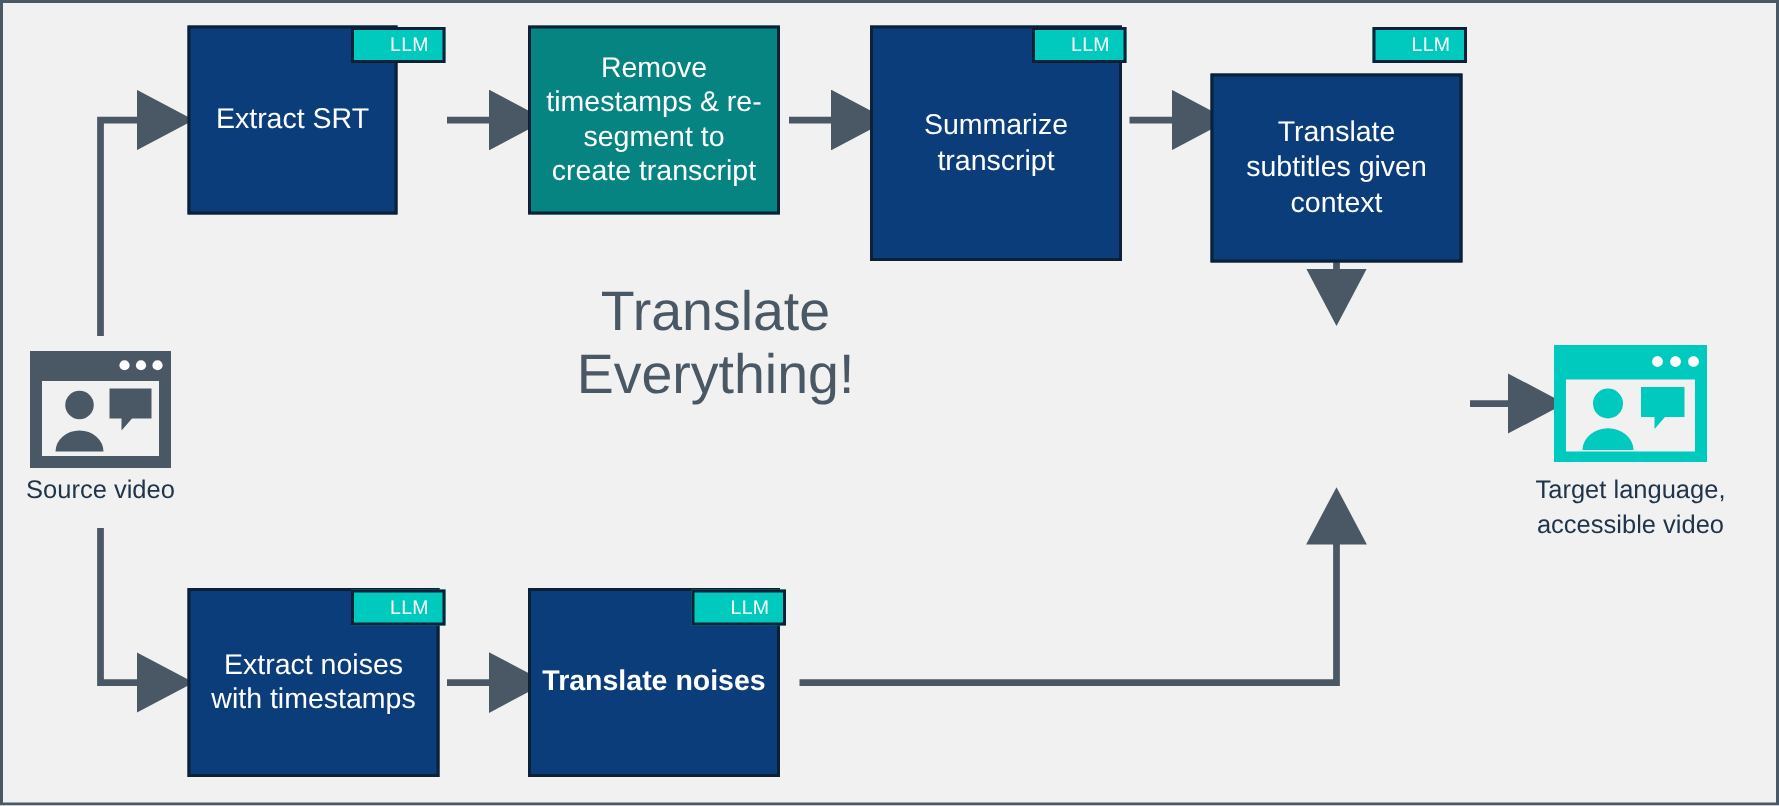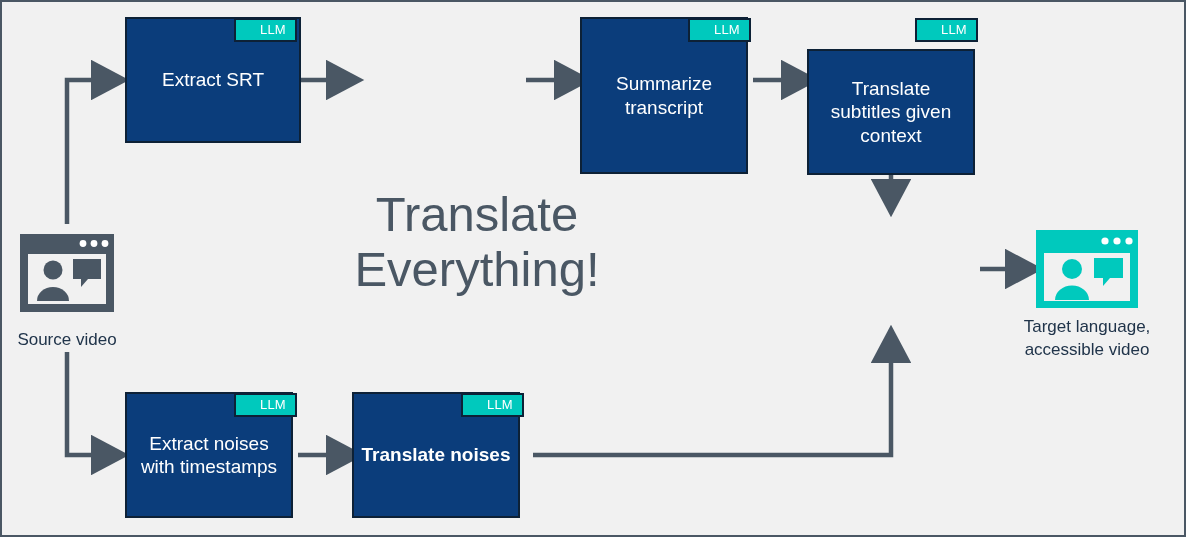--- a/index.html
+++ b/index.html
@@ -46,21 +46,21 @@
     line-height: 1;
     letter-spacing: .2px;
     padding: 3px 9px 4px 24px;
     text-align: center;
     z-index: 5;
   }
 
   .big-title {
     position: absolute;
     color: #4a5764;
-    font-size: 49px;
+    font-size: 37px;
     line-height: 1.13;
     text-align: center;
     font-weight: 400;
     white-space: pre-line;
   }
 
   .caption {
     position: absolute;
     color: #20344a;
     font-size: 17px;
@@ -133,45 +133,51 @@
       <rect x="1" y="1" width="94" height="78" fill="#4a5764"></rect>
       <circle cx="64" cy="10.5" r="3.4" fill="#ffffff"></circle>
       <circle cx="75" cy="10.5" r="3.4" fill="#ffffff"></circle>
       <circle cx="86" cy="10.5" r="3.4" fill="#ffffff"></circle>
       <rect x="9" y="21" width="78" height="50" fill="#f1f1f1"></rect>
       <circle cx="34" cy="37" r="9.5" fill="#4a5764"></circle>
       <path d="M18,68 a16,14 0 0 1 32,0 z" fill="#4a5764"></path>
       <path d="M54,26 h28 v20 h-13 l-7,8 v-8 h-8 z" fill="#4a5764"></path>
     </svg>
   </div>
-  <div class="caption" style="left:0px; top:314px; width:130px;margin-top:13px;">Source video</div>
+  <div class="caption" style="left:0px; top:314px; width:130px;">Source video</div>
 
   <div class="vid-icon" style="left:1033px; top:227px;">
     <svg width="104" height="80" viewBox="0 0 104 80" aria-hidden="true">
       <rect x="1" y="1" width="102" height="78" fill="#00c9bd"></rect>
       <circle cx="70" cy="12" r="3.6" fill="#ffffff"></circle>
       <circle cx="82" cy="12" r="3.6" fill="#ffffff"></circle>
       <circle cx="94" cy="12" r="3.6" fill="#ffffff"></circle>
       <rect x="9" y="24" width="86" height="48" fill="#f1f1f1"></rect>
       <circle cx="37" cy="40" r="10" fill="#00c9bd"></circle>
       <path d="M20,71 a17,14.5 0 0 1 34,0 z" fill="#00c9bd"></path>
       <path d="M59,29 h29 v20 h-13 l-7,8 v-8 h-9 z" fill="#00c9bd"></path>
     </svg>
   </div>
   <div class="caption" style="left:985px; top:314px; width:200px;">Target language,
 accessible video</div>
 
   <div class="big-title" style="left:295px; top:185px; width:360px;">Translate
 Everything!</div>
 
-  <div class="node blue" style="left:123px; top:15px; width:176px; height:126px;align-items:center;">
+  <div class="node blue" style="left:123px; top:15px; width:140px; height:126px;align-items:center;">
     <span class="node-label">Extract SRT</span>
   </div>
   <div class="llm-badge" style="left:232px; top:16px;">LLM</div>
 
+  <div class="node teal" style="left:350px; top:15px; width:168px; height:126px;">
+    <span class="node-label">Remove
+timestamps &amp;
+re-segment to
+create transcript</span>
+  </div>
 
   <div class="node blue" style="left:578px; top:15px; width:168px; height:157px;">
     <span class="node-label">Summarize
 transcript</span>
   </div>
   <div class="llm-badge" style="left:686px; top:16px;">LLM</div>
 
   <div class="node blue" style="left:805px; top:15px; width:168px; height:126px;margin-top:32px;">
     <span class="node-label">Translate
 subtitles given

